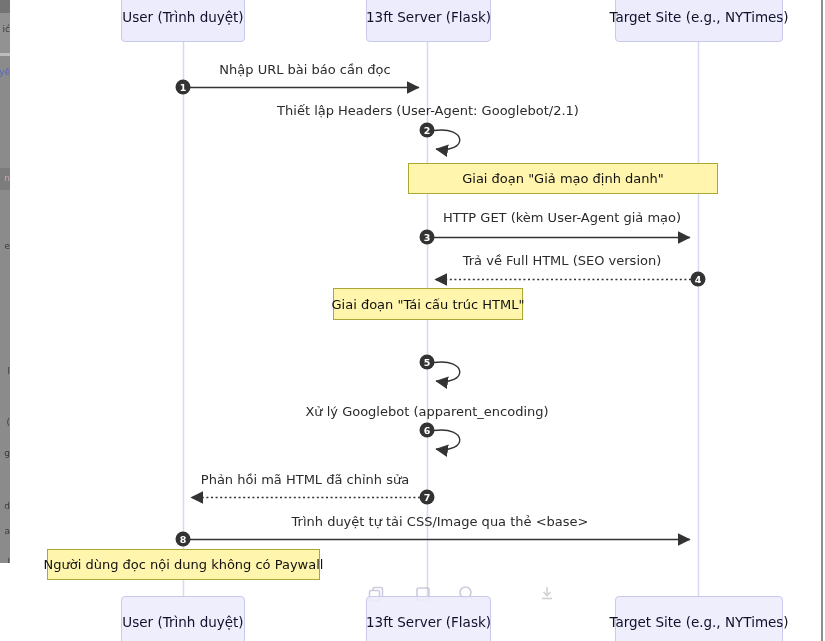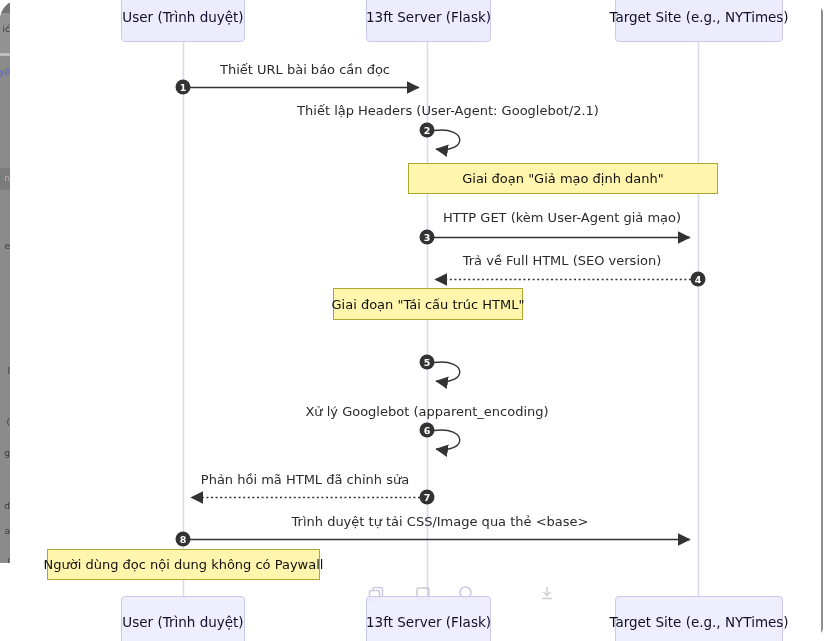--- a/index.html
+++ b/index.html
@@ -1,19 +1,18 @@
 <!DOCTYPE html>
 <html><head>
 <meta charset="utf-8">
 <style>
   html,body{margin:0;padding:0;background:#ffffff;}
   .canvas{
     position:relative;width:825px;height:641px;overflow:hidden;background:#ffffff;
     font-family:"DejaVu Sans","Liberation Sans",sans-serif;
-    border-radius:20px;
   }
   svg{position:absolute;left:0;top:0;}
   
   .actor-box{
     position:absolute;background:#ececfd;border:1px solid #c9c9ec;border-radius:4px;
     display:flex;align-items:center;justify-content:center;
     font-size:13.5px;color:#10102a;white-space:nowrap;box-sizing:border-box;
   }
   .actor-box.bottom{background:rgba(236,236,253,0.88);}
   
@@ -114,22 +113,22 @@
   <div class="actor-box bottom" style="left:121px;top:596px;width:124px;height:52px;">
     <span>User (Trình duyệt)</span>
   </div>
   <div class="actor-box bottom" style="left:366px;top:596px;width:125px;height:52px;">
     <span>13ft Server (Flask)</span>
   </div>
   <div class="actor-box bottom" style="left:615px;top:596px;width:168px;height:52px;">
     <span>Target Site (e.g., NYTimes)</span>
   </div>
 
-  <div class="msg-label" style="left:305px;top:62px;">Thiết URL bài báo cần đọc</div>
-  <div class="msg-label" style="left:428px;top:103px;margin-left:20px;">Thiết lập Headers (User-Agent: Googlebot/2.1)</div>
+  <div class="msg-label" style="left:305px;top:62px;">Nhập URL bài báo cần đọc</div>
+  <div class="msg-label" style="left:428px;top:103px;">Thiết lập Headers (User-Agent: Googlebot/2.1)</div>
   <div class="msg-label" style="left:562px;top:210px;">HTTP GET (kèm User-Agent giả mạo)</div>
   <div class="msg-label" style="left:562px;top:253px;">Trả về Full HTML (SEO version)</div>
   <div class="msg-label" style="left:427px;top:404px;">Xử lý Googlebot (apparent_encoding)</div>
   <div class="msg-label" style="left:440px;top:514px;">Trình duyệt tự tải CSS/Image qua thẻ &lt;base&gt;</div>
   <div class="msg-label" style="left:305px;top:472px;">Phản hồi mã HTML đã chỉnh sửa</div>
 
   <div class="note" style="left:408px;top:163px;width:310px;height:31px;">
     <span>Giai đoạn "Giả mạo định danh"</span>
   </div>
   <div class="note" style="left:333px;top:288px;width:190px;height:32px;">

